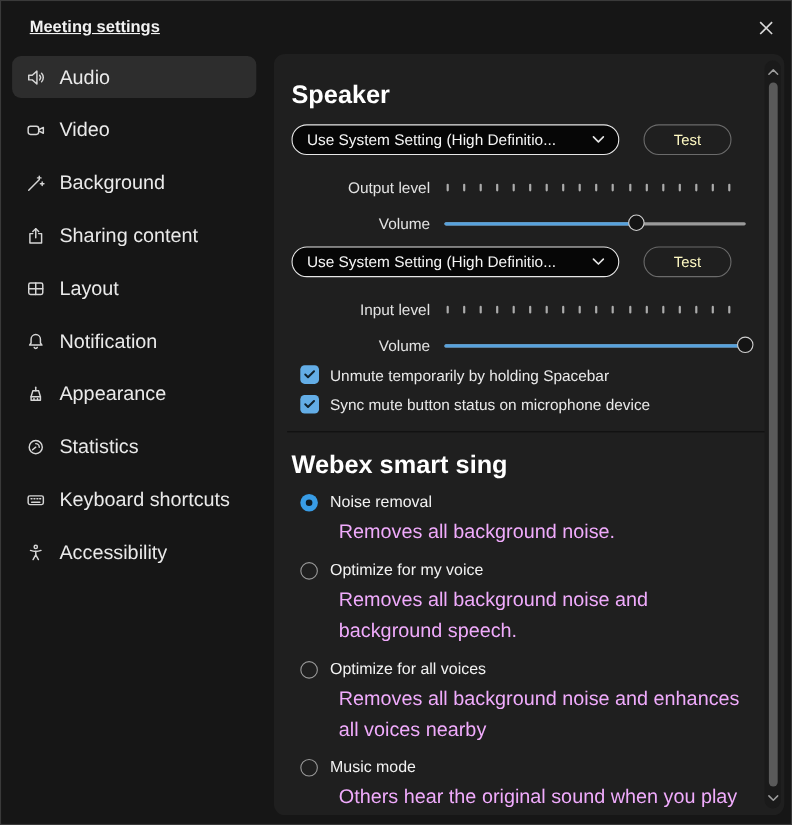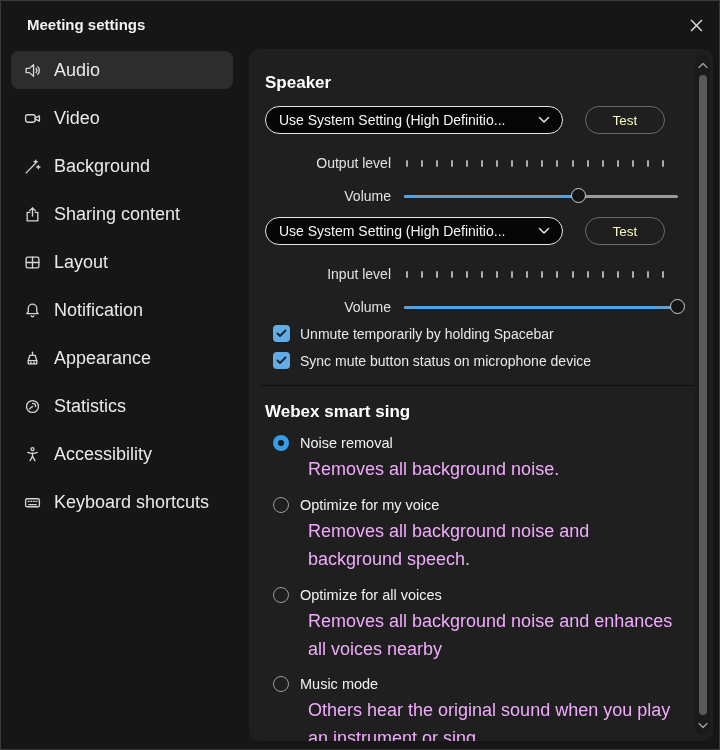--- a/index.html
+++ b/index.html
@@ -2,34 +2,34 @@
 <html><head>
 <meta charset="utf-8">
 <style>
   html,body{margin:0;padding:0;}
   body{
     width:720px;height:750px;position:relative;
     background:#161616;border:1px solid #3a3a3a;box-sizing:border-box;
     font-family:"Liberation Sans",sans-serif;color:#e8e8e8;overflow:hidden;
   }
   
-  .title{position:absolute;left:26px;top:15px;font-size:15px;font-weight:700;color:#f2f2f2;}
+  .title{position:absolute;left:26px;top:15px;font-size:15px;font-weight:700;color:#f2f2f2;text-decoration:underline;}
   .close-btn{position:absolute;right:12px;top:13px;width:22px;height:22px;display:flex;
     align-items:center;justify-content:center;cursor:pointer;}
   .close-btn svg{stroke:#d8d8d8;stroke-width:1.4;}
   
   .sidebar{position:absolute;left:10px;top:50px;width:222px;}
   .side-item{height:38px;margin-bottom:10px;border-radius:8px;display:flex;align-items:center;
     padding:0 13px;gap:13px;font-size:18px;color:#eaeaea;cursor:pointer;box-sizing:border-box;}
   .side-item.selected{background:#2d2d2d;}
   .side-item svg{flex:0 0 auto;stroke:#d6d6d6;fill:none;stroke-width:1.25;stroke-linecap:round;stroke-linejoin:round;}
   
   .panel{position:absolute;left:248px;top:48px;right:6px;bottom:8px;background:#1f1f1f;
     border-radius:10px;padding:0 26px 0 16px;box-sizing:border-box;overflow:hidden;}
-  .heading{font-size:17px;font-weight:700;color:#ffffff;}
+  .heading{font-size:23px;font-weight:700;color:#ffffff;}
   .h-speaker{margin-top:24px;}
   .h-mic{margin-top:28px;}
   .h-smart{margin-top:16px;}
   .device-row{display:flex;align-items:center;gap:22px;margin-top:13px;}
   .dropdown{width:298px;height:28px;border:1px solid #e6e6e6;border-radius:15px;background:#060606;
     display:flex;align-items:center;padding:0 12px 0 13px;box-sizing:border-box;cursor:pointer;}
   .dropdown .dd-text{flex:1;font-size:14px;color:#f5f5f5;white-space:nowrap;overflow:hidden;}
   .dropdown svg{stroke:#e6e6e6;fill:none;stroke-width:1.5;stroke-linecap:round;stroke-linejoin:round;}
   .test-btn{width:80px;height:28px;border:1px solid #6b6b6b;border-radius:15px;background:transparent;
     color:#fef9c3;font-size:13.5px;font-family:inherit;cursor:pointer;}
@@ -140,34 +140,34 @@
   <div class="side-item">
     <svg width="17" height="17" viewBox="0 0 16 16">
         <circle cx="8" cy="8" r="5.6"></circle>
         <path d="M8 5 a3 3 0 0 1 3 3"></path>
         <path d="M5.3 10.2 L8 8"></path>
       </svg>
     <span>Statistics</span>
   </div>
   <div class="side-item">
     <svg width="17" height="17" viewBox="0 0 16 16">
+        <rect x="1.5" y="4.5" width="13" height="7.5" rx="1.5"></rect>
+        <path d="M4.5 10 h7"></path>
+        <path d="M4 7 h.8 M6.5 7 h.8 M9 7 h.8 M11.4 7 h.8"></path>
+      </svg>
+    <span>Keyboard shortcuts</span>
+  </div>
+  <div class="side-item">
+    <svg width="17" height="17" viewBox="0 0 16 16">
         <circle cx="8" cy="3" r="1.4"></circle>
         <path d="M3.5 6 c3 1.2 6 1.2 9 0"></path>
         <path d="M8 6.8 v3"></path>
         <path d="M8 9.8 L5.7 13.8 M8 9.8 L10.3 13.8"></path>
       </svg>
     <span>Accessibility</span>
-  </div>
-  <div class="side-item">
-    <svg width="17" height="17" viewBox="0 0 16 16">
-        <rect x="1.5" y="4.5" width="13" height="7.5" rx="1.5"></rect>
-        <path d="M4.5 10 h7"></path>
-        <path d="M4 7 h.8 M6.5 7 h.8 M9 7 h.8 M11.4 7 h.8"></path>
-      </svg>
-    <span>Keyboard shortcuts</span>
   </div>
 </nav>
 
 <main class="panel">
 
   <div class="heading h-speaker">Speaker</div>
 
   <div class="device-row">
     <div class="dropdown">
       <span class="dd-text">Use System Setting (High Definitio...</span>

